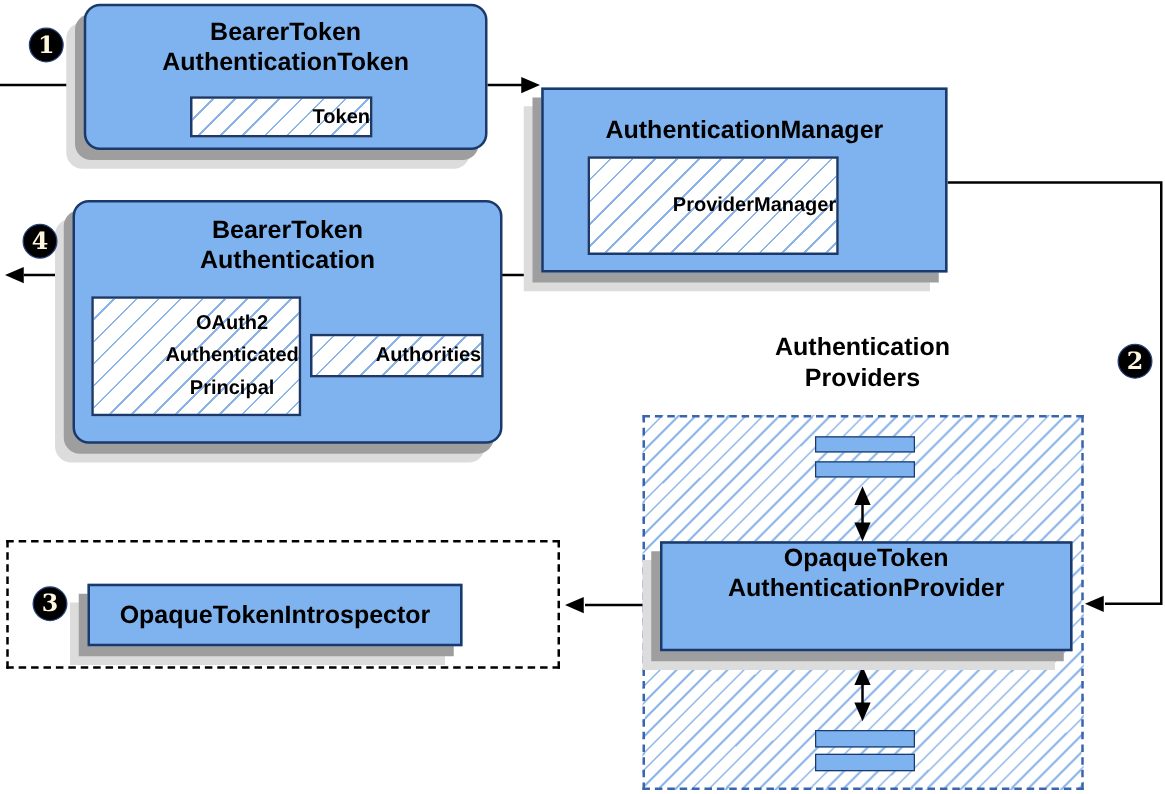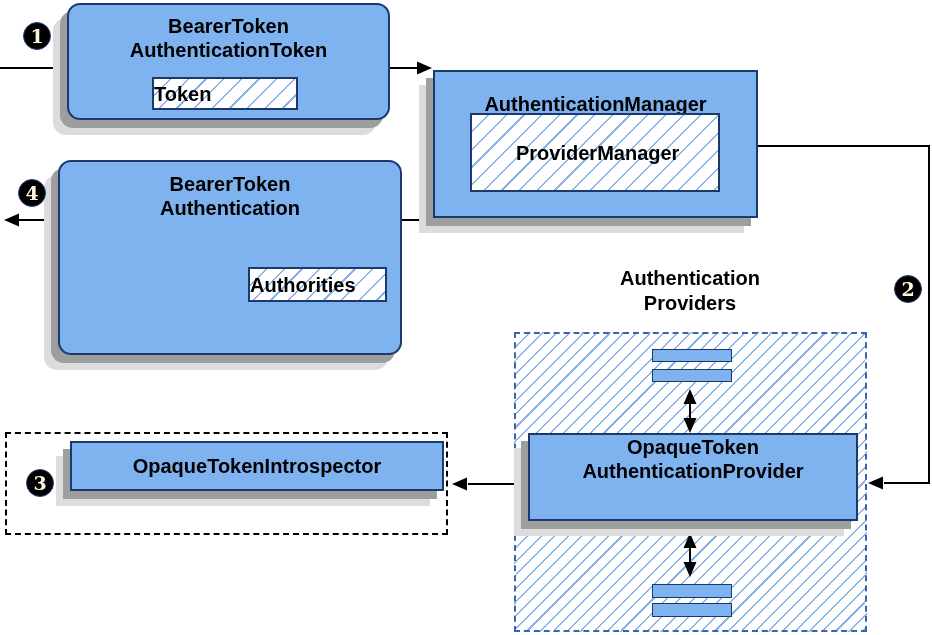--- a/index.html
+++ b/index.html
@@ -21,29 +21,29 @@
   }
   .shadow { box-shadow:-7px 8px 0 var(--shadowDark), -14px 15px 0 var(--shadowLight); }
   .rounded { border-radius:13px; }
 
   
   .hatch {
     position:absolute; box-sizing:border-box; border:2px solid var(--boxBorder);
     background-color:#fff;
     background-image:repeating-linear-gradient(135deg,
       transparent 0, transparent 11px, var(--hatchLine) 11px, var(--hatchLine) 12.5px);
-    display:flex; align-items:center; justify-content:flex-start;
-    font-size:20px; line-height:26px; text-align:center;
+    display:flex; align-items:center; justify-content:flex-end;
+    font-size:16px; line-height:26px; text-align:center;
   }
 
   #box-btat { left:67px; top:3px; width:323px; height:117px; padding-top:9px; }
   #box-btat .inner { left:83px; top:72px; width:146px; height:33px; }
 
   #box-authmgr { left:433px; top:70px; width:325px; height:148px; padding-top:20px; }
-  #box-authmgr .inner { left:35px; top:41px; width:250px; height:79px;padding-left:44px; }
+  #box-authmgr .inner { left:35px; top:53px; width:201px; height:79px;padding-left:44px; }
 
   #box-bta { left:58px; top:160px; width:344px; height:195px; padding-top:10px; }
   #box-bta .principal { left:13px; top:75px; width:168px; height:96px; }
   #box-bta .authorities { left:188px; top:105px; width:139px; height:35px; }
 
   #label-providers {
     position:absolute; left:595px; top:266px; width:190px; z-index:3;
     text-align:center; font-size:20px; line-height:25px;
   }
 
@@ -62,21 +62,21 @@
     background:var(--boxFill); border:1.5px solid var(--boxBorder); }
   #eq-t1 { left:652px; top:349px; width:80px; height:13px; }
   #eq-t2 { left:652px; top:369px; width:80px; height:13px; }
   #eq-b1 { left:652px; top:584px; width:80px; height:14px; }
   #eq-b2 { left:652px; top:603px; width:80px; height:14px; }
 
   #box-oti-frame {
     position:absolute; left:5px; top:432px; width:443px; height:103px; z-index:3;
     box-sizing:border-box; border:2px dashed #000; background:transparent;
   }
-  #box-oti { left:63px; top:7px; width:374px; height:50px;
+  #box-oti { left:63px; top:33px; width:300px; height:50px;
     display:flex; align-items:center; justify-content:center; }
 
   .badge {
     position:absolute; z-index:4; width:28px; height:28px; border-radius:50%;
     box-sizing:border-box; background:var(--badgeBg); border:1.5px solid var(--badgeRing);
     color:var(--badgeText); font-family:"DejaVu Serif", serif; font-size:19px;
     display:flex; align-items:center; justify-content:center; line-height:1;
   }
   #badge-1 { left:23px;  top:22px; }
   #badge-2 { left:894px; top:275px; }
@@ -124,20 +124,25 @@
   <div class="bluebox shadow" id="box-authmgr">
     <div class="t">AuthenticationManager</div>
     <div class="hatch inner">
       <span class="t">ProviderManager</span>
     </div>
   </div>
 
   <div class="bluebox rounded shadow" id="box-bta">
     <div class="t">BearerToken
 Authentication</div>
+    <div class="hatch principal">
+      <span class="t">OAuth2
+Authenticated
+Principal</span>
+    </div>
     <div class="hatch authorities">
       <span class="t">Authorities</span>
     </div>
   </div>
 
   <div id="label-providers" class="t">Authentication
 Providers</div>
 
   <div class="eqbar" id="eq-t1"></div>
   <div class="eqbar" id="eq-t2"></div>

